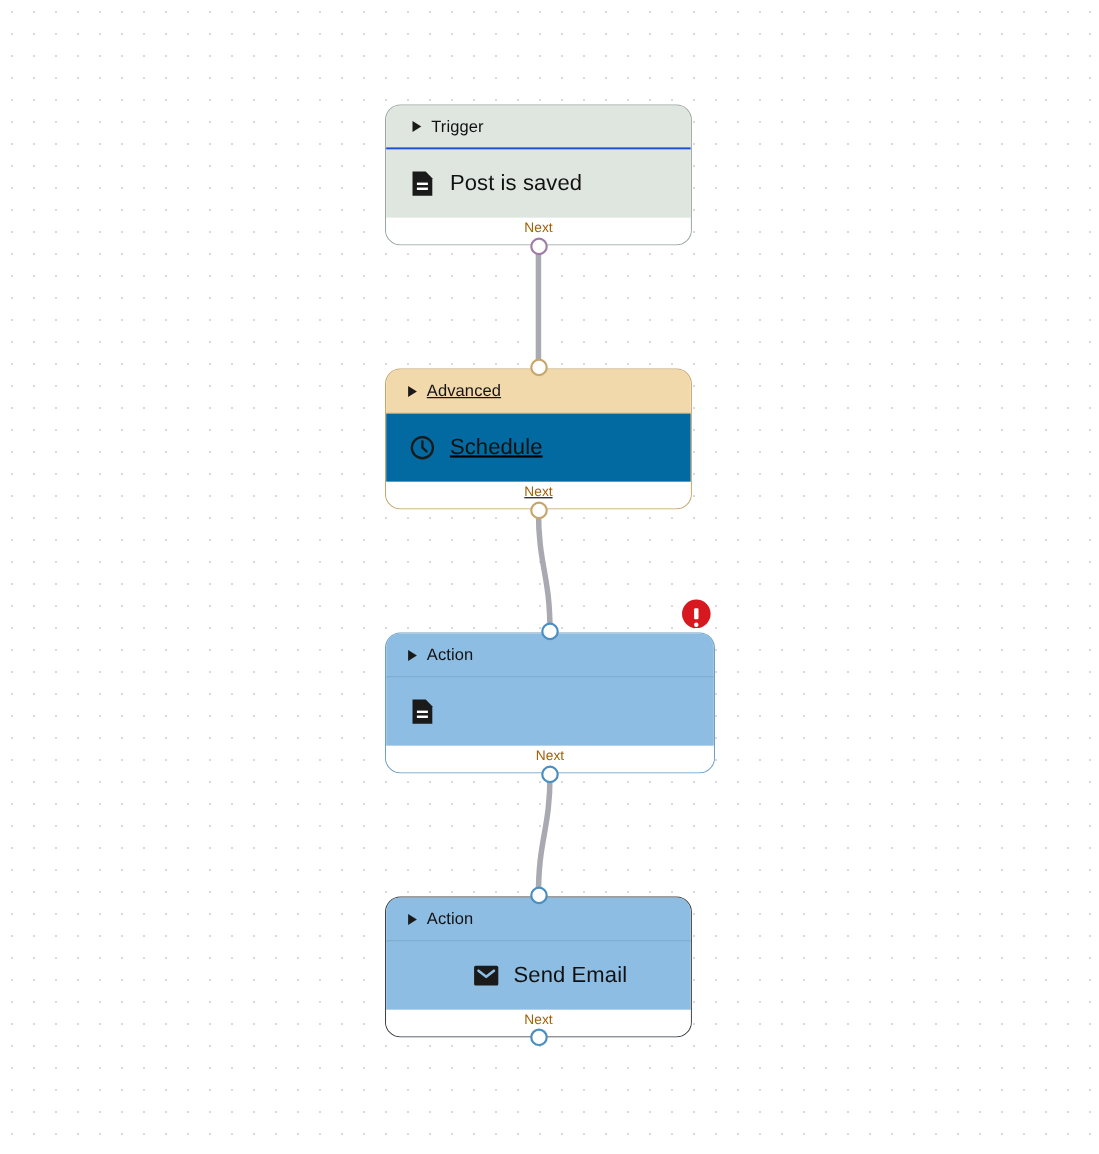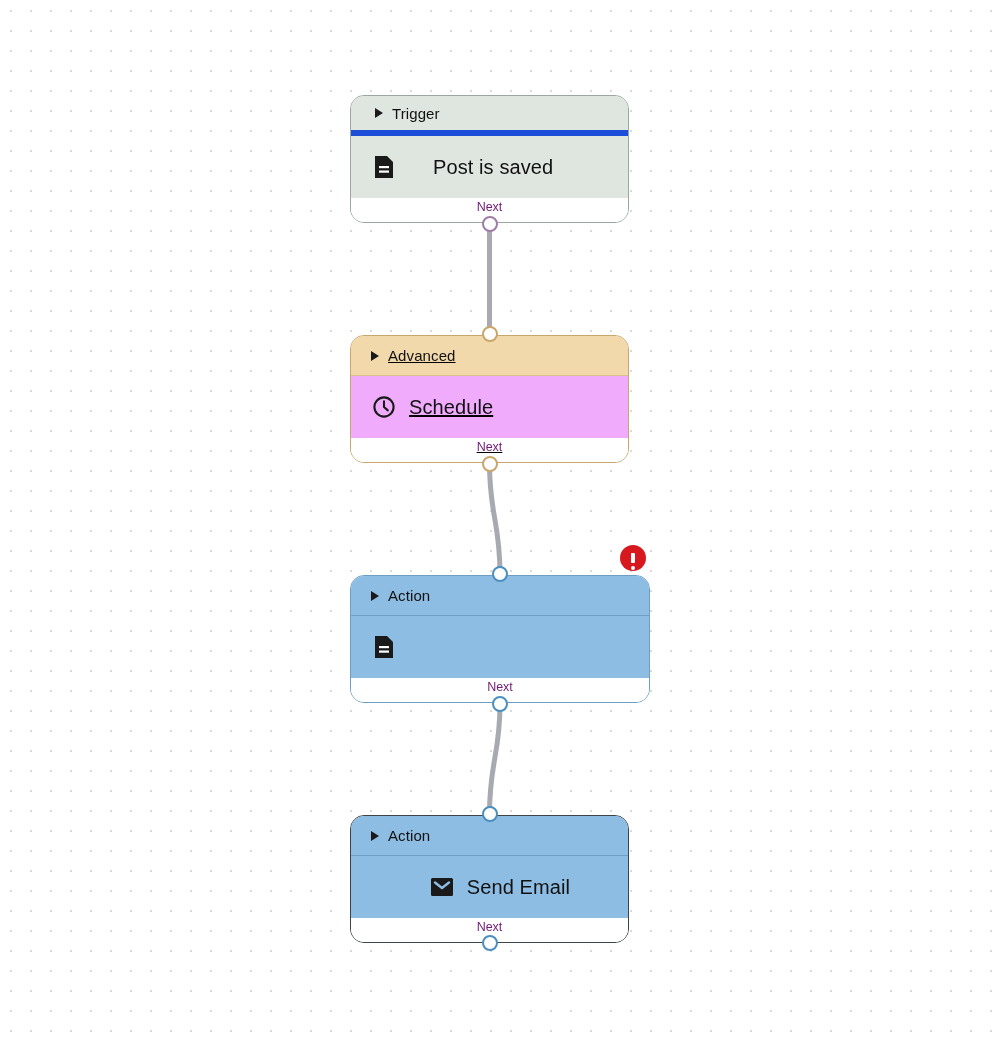--- a/index.html
+++ b/index.html
@@ -87,44 +87,44 @@
     box-sizing: border-box;
     height: 34px;
     background: #ffffff;
     display: flex;
     align-items: flex-start;
     justify-content: center;
     padding-top: 2px;
   }
   .node-footer span {
     font-size: 12.5px;
-    color: #701a75;
+    color: #a16207;
   }
 
   
   .node.trigger {
     left: 350px;
     top: 95px;
     width: 279px;
     height: 128px;
     border: 1.6px solid #9aa69f;
   }
-  .node.trigger .node-header { background: #dfe6e0; border-bottom: 6px solid #1d4ed8; padding-left: 24px; }
-  .node.trigger .node-body   { background: #dfe6e0; gap: 24px; }
+  .node.trigger .node-header { background: #dfe6e0; border-bottom: 2px solid #1d4ed8; padding-left: 24px; }
+  .node.trigger .node-body   { background: #dfe6e0; }
 
   .node.advanced {
     left: 350px;
     top: 335px;
     width: 279px;
     height: 128px;
     border: 1.6px solid #c9a66b;
     text-decoration: underline;
   }
   .node.advanced .node-header { background: #f2d9ab; border-bottom: 1px solid #dcc08a; }
-  .node.advanced .node-body   { background: #f0abfc; align-items: center; }
+  .node.advanced .node-body   { background: #0369a1; align-items: center; }
 
   .node.action-terms {
     left: 350px;
     top: 575px;
     width: 300px;
     height: 128px;
     border: 1.6px solid #6d9fc4;
   }
   .node.action-terms .node-header { background: #8dbde2; border-bottom: 1px solid #6f9fc4; }
   .node.action-terms .node-body   { background: #8dbde2; }

